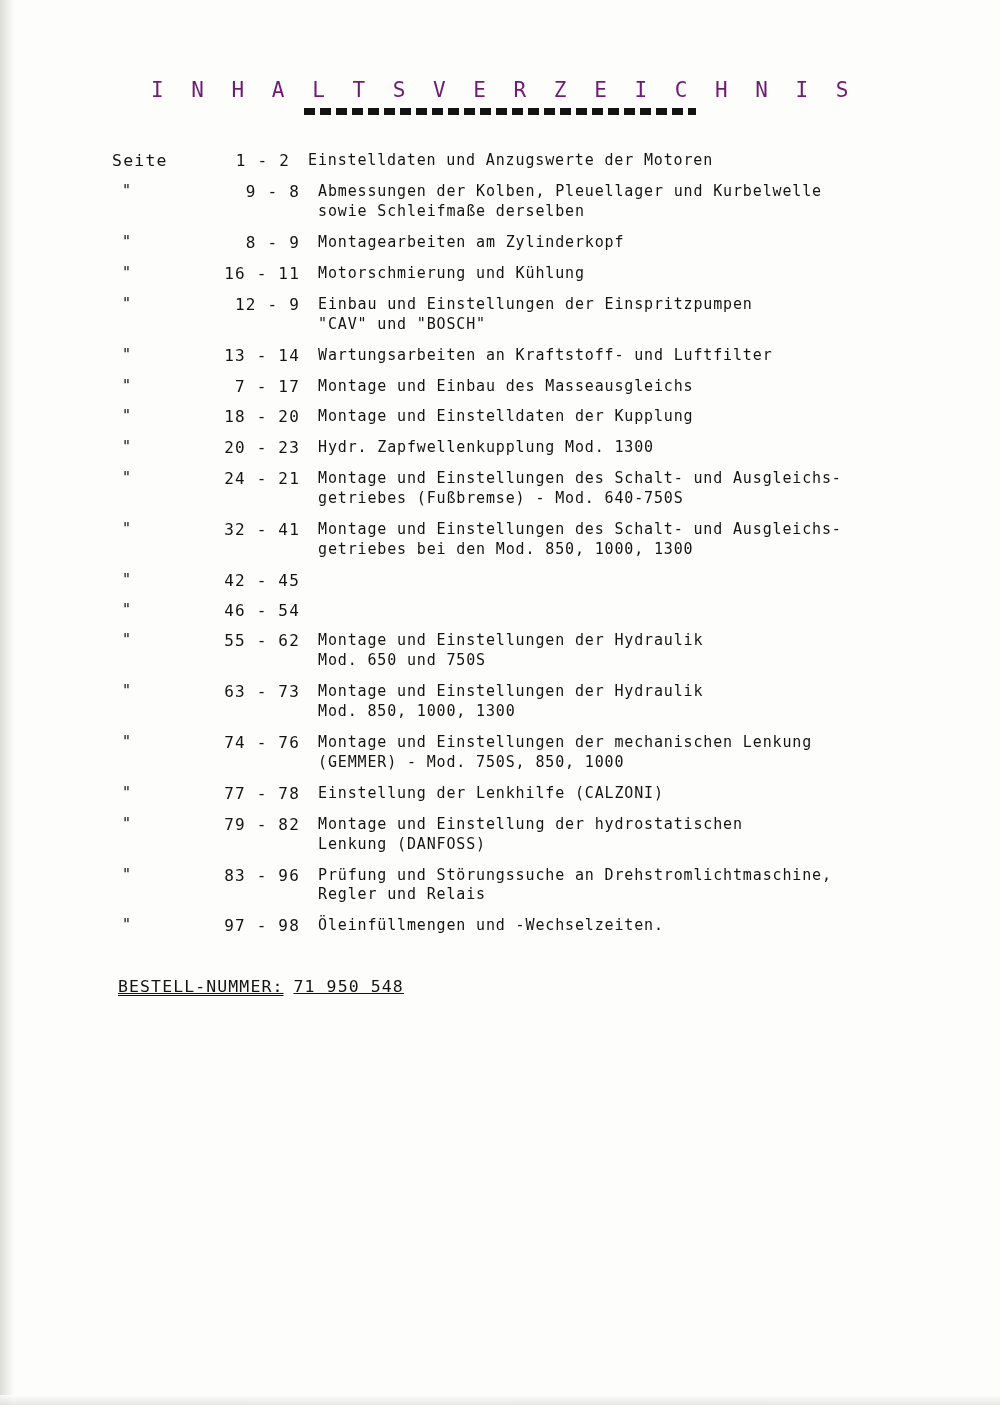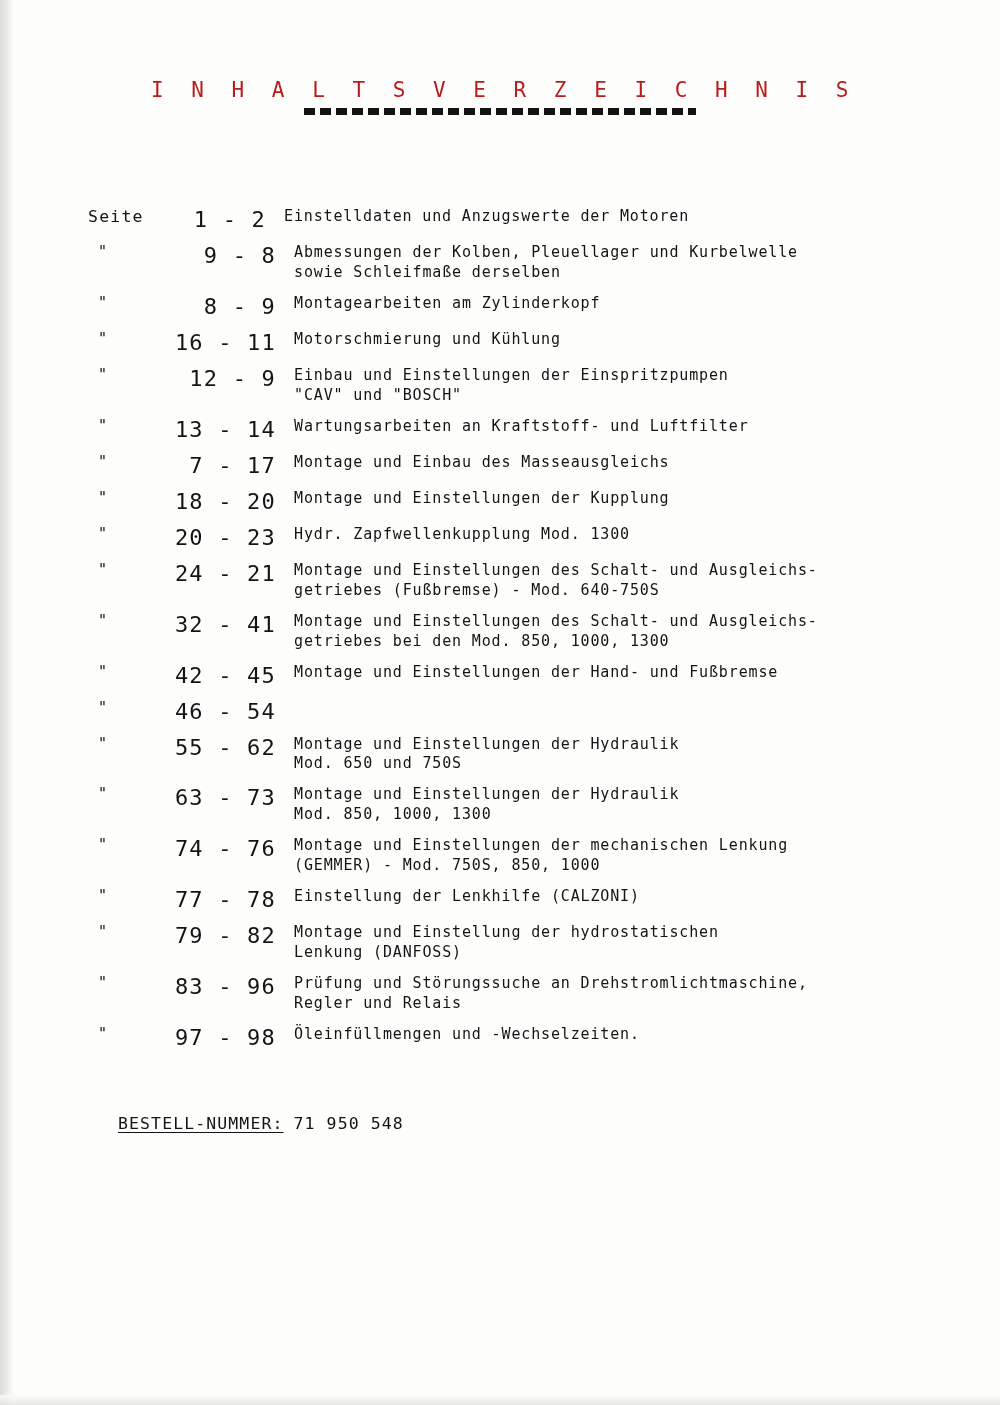--- a/index.html
+++ b/index.html
@@ -37,36 +37,36 @@
   }
 
   .title-block {
     text-align: center;
     margin-top: 78px;
   }
   .doc-title {
     font-size: 21px;
     letter-spacing: 7.5px;
     font-weight: 500;
-    color: #b91c1c;
+    color: #701a75;
     text-indent: 7px;
   }
   .title-rule {
     margin: 6px auto 0 auto;
     width: 392px;
     height: 7px;
     background:
       repeating-linear-gradient(to right,
         #131313 0px, #131313 11px,
         transparent 11px, transparent 16px);
   }
 
   .toc {
-    margin-top: 92px;
-    padding-left: 88px;
+    margin-top: 36px;
+    padding-left: 112px;
   }
   .toc-row {
     display: flex;
     align-items: flex-start;
     margin-bottom: 11px;
   }
   .col-label {
     width: 74px;
     flex: 0 0 74px;
     font-size: 16.5px;
@@ -75,42 +75,43 @@
   }
   .col-label.ditto {
     text-align: left;
     padding-left: 10px;
     font-size: 15px;
     letter-spacing: 0;
   }
   .col-pages {
     width: 104px;
     flex: 0 0 104px;
-    font-size: 22px;
+    font-size: 16px;
     letter-spacing: 1.2px;
     text-align: right;
     white-space: pre;
     padding-right: 4px;
   }
   .col-text {
     flex: 1 1 auto;
     font-size: 15px;
     letter-spacing: 0.85px;
     line-height: 1.33;
     padding-left: 14px;
     white-space: pre-line;
   }
 
   .order-block {
-    margin-top: 64px;
+    margin-top: 41px;
     padding-left: 118px;
     font-size: 16.5px;
     letter-spacing: 1.1px;
     display: flex;
     align-items: baseline;
+    text-decoration: underline;
   }
   .order-label {
     text-decoration: underline;
     text-underline-offset: 3px;
     white-space: pre;
   }
   .order-value {
     padding-left: 10px;
     white-space: pre;
   }
@@ -159,21 +160,21 @@
         <div class="col-text">Wartungsarbeiten an Kraftstoff- und Luftfilter</div>
       </div>
       <div class="toc-row">
         <div class="col-label ditto">"</div>
         <div class="col-pages">7 - 17</div>
         <div class="col-text">Montage und Einbau des Masseausgleichs</div>
       </div>
       <div class="toc-row">
         <div class="col-label ditto">"</div>
         <div class="col-pages">18 - 20</div>
-        <div class="col-text">Montage und Einstellungen der Kupplung</div>
+        <div class="col-text">Montage und Einstelldaten der Kupplung</div>
       </div>
       <div class="toc-row">
         <div class="col-label ditto">"</div>
         <div class="col-pages">20 - 23</div>
         <div class="col-text">Hydr. Zapfwellenkupplung Mod. 1300</div>
       </div>
       <div class="toc-row">
         <div class="col-label ditto">"</div>
         <div class="col-pages">24 - 21</div>
         <div class="col-text">Montage und Einstellungen des Schalt- und Ausgleichs-
@@ -181,21 +182,20 @@
       </div>
       <div class="toc-row">
         <div class="col-label ditto">"</div>
         <div class="col-pages">32 - 41</div>
         <div class="col-text">Montage und Einstellungen des Schalt- und Ausgleichs-
 getriebes bei den Mod. 850, 1000, 1300</div>
       </div>
       <div class="toc-row">
         <div class="col-label ditto">"</div>
         <div class="col-pages">42 - 45</div>
-        <div class="col-text">Montage und Einstellungen der Hand- und Fußbremse</div>
       </div>
       <div class="toc-row">
         <div class="col-label ditto">"</div>
         <div class="col-pages">46 - 54</div>
       </div>
       <div class="toc-row">
         <div class="col-label ditto">"</div>
         <div class="col-pages">55 - 62</div>
         <div class="col-text">Montage und Einstellungen der Hydraulik
 Mod. 650 und 750S</div>

